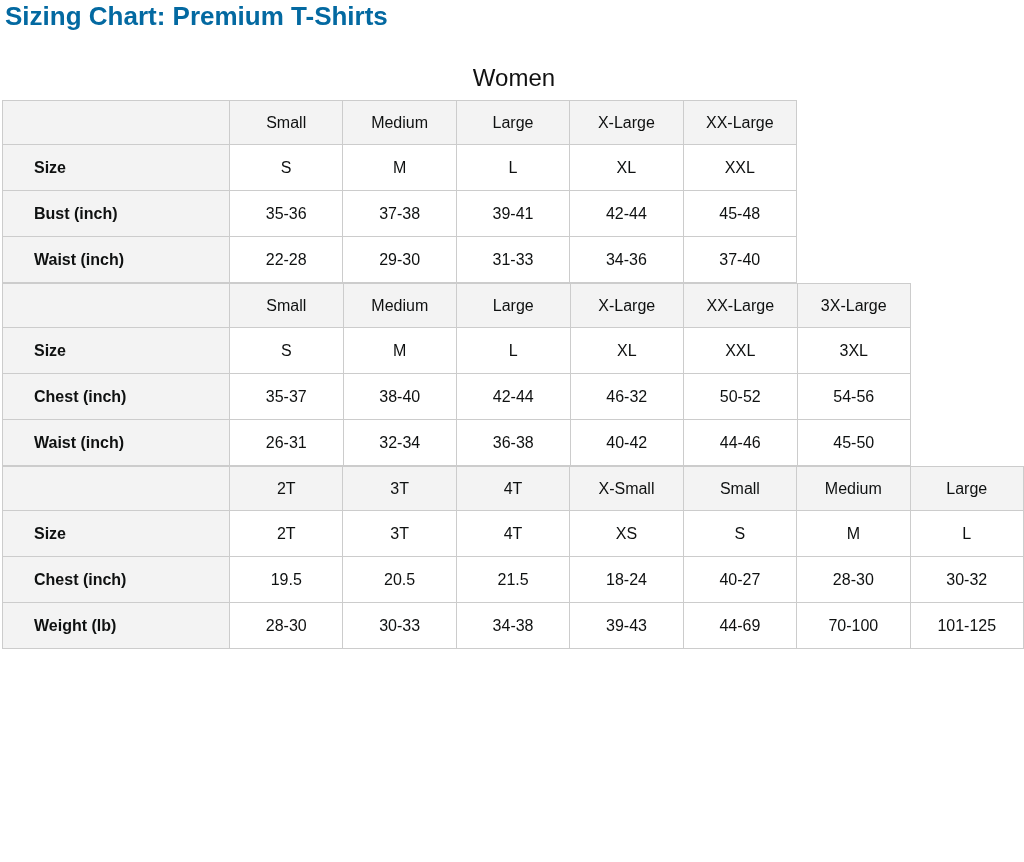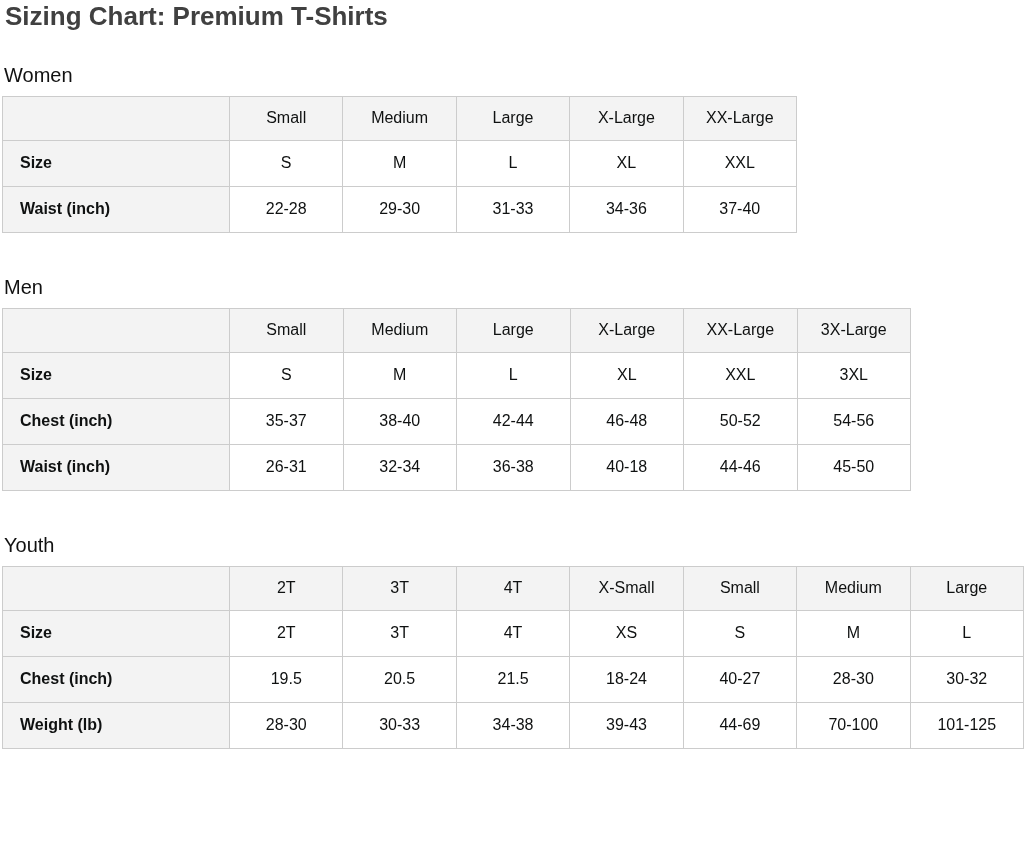--- a/index.html
+++ b/index.html
@@ -12,28 +12,29 @@
   }
   main {
     width: 1024px;
     padding: 2px 0 4px 2px;
   }
   h1 {
     font-size: 26px;
     font-weight: 700;
     line-height: 1.1;
     margin: 0 0 0 3px;
-    color: #404040;
+    color: #0369a1;
   }
   h2 {
-    font-size: 20px;
+    font-size: 24px;
     font-weight: 400;
     line-height: 1.15;
     margin: 43px 0 9px 2px;
     color: #111111;
+    text-align: center;
   }
   section:first-child h2 { margin-top: 33px; }
   table {
     border-collapse: collapse;
     table-layout: fixed;
   }
   th, td {
     border: 1px solid #cccccc;
     height: 46px;
     font-size: 16px;
@@ -44,21 +45,21 @@
   thead th {
     background: #f3f3f3;
     font-weight: 400;
     text-align: center;
     height: 44px;
   }
   tbody th {
     background: #f3f3f3;
     font-weight: 700;
     text-align: left;
-    padding-left: 17px;
+    padding-left: 31px;
   }
   td {
     background: #ffffff;
     text-align: center;
     font-weight: 400;
   }
 </style>
 </head>
 <body>
 
@@ -89,33 +90,40 @@
       <tbody>
             <tr>
               <th>Size</th>
               <td>S</td>
               <td>M</td>
               <td>L</td>
               <td>XL</td>
               <td>XXL</td>
             </tr>
             <tr>
+              <th>Bust (inch)</th>
+              <td>35-36</td>
+              <td>37-38</td>
+              <td>39-41</td>
+              <td>42-44</td>
+              <td>45-48</td>
+            </tr>
+            <tr>
               <th>Waist (inch)</th>
               <td>22-28</td>
               <td>29-30</td>
               <td>31-33</td>
               <td>34-36</td>
               <td>37-40</td>
             </tr>
           </tbody>
     </table>
   </section>
 
   <section>
-    <h2>Men</h2>
     <table style="width: 909px;">
           <colgroup>
             <col style="width: 227px;">
             <col>
             <col>
             <col>
             <col>
             <col>
             <col>
           </colgroup>
@@ -138,39 +146,38 @@
               <td>L</td>
               <td>XL</td>
               <td>XXL</td>
               <td>3XL</td>
             </tr>
             <tr>
               <th>Chest (inch)</th>
               <td>35-37</td>
               <td>38-40</td>
               <td>42-44</td>
-              <td>46-48</td>
+              <td>46-32</td>
               <td>50-52</td>
               <td>54-56</td>
             </tr>
             <tr>
               <th>Waist (inch)</th>
               <td>26-31</td>
               <td>32-34</td>
               <td>36-38</td>
-              <td>40-18</td>
+              <td>40-42</td>
               <td>44-46</td>
               <td>45-50</td>
             </tr>
           </tbody>
     </table>
   </section>
 
   <section>
-    <h2>Youth</h2>
     <table style="width: 1022px;">
           <colgroup>
             <col style="width: 227px;">
             <col>
             <col>
             <col>
             <col>
             <col>
             <col>
             <col>

